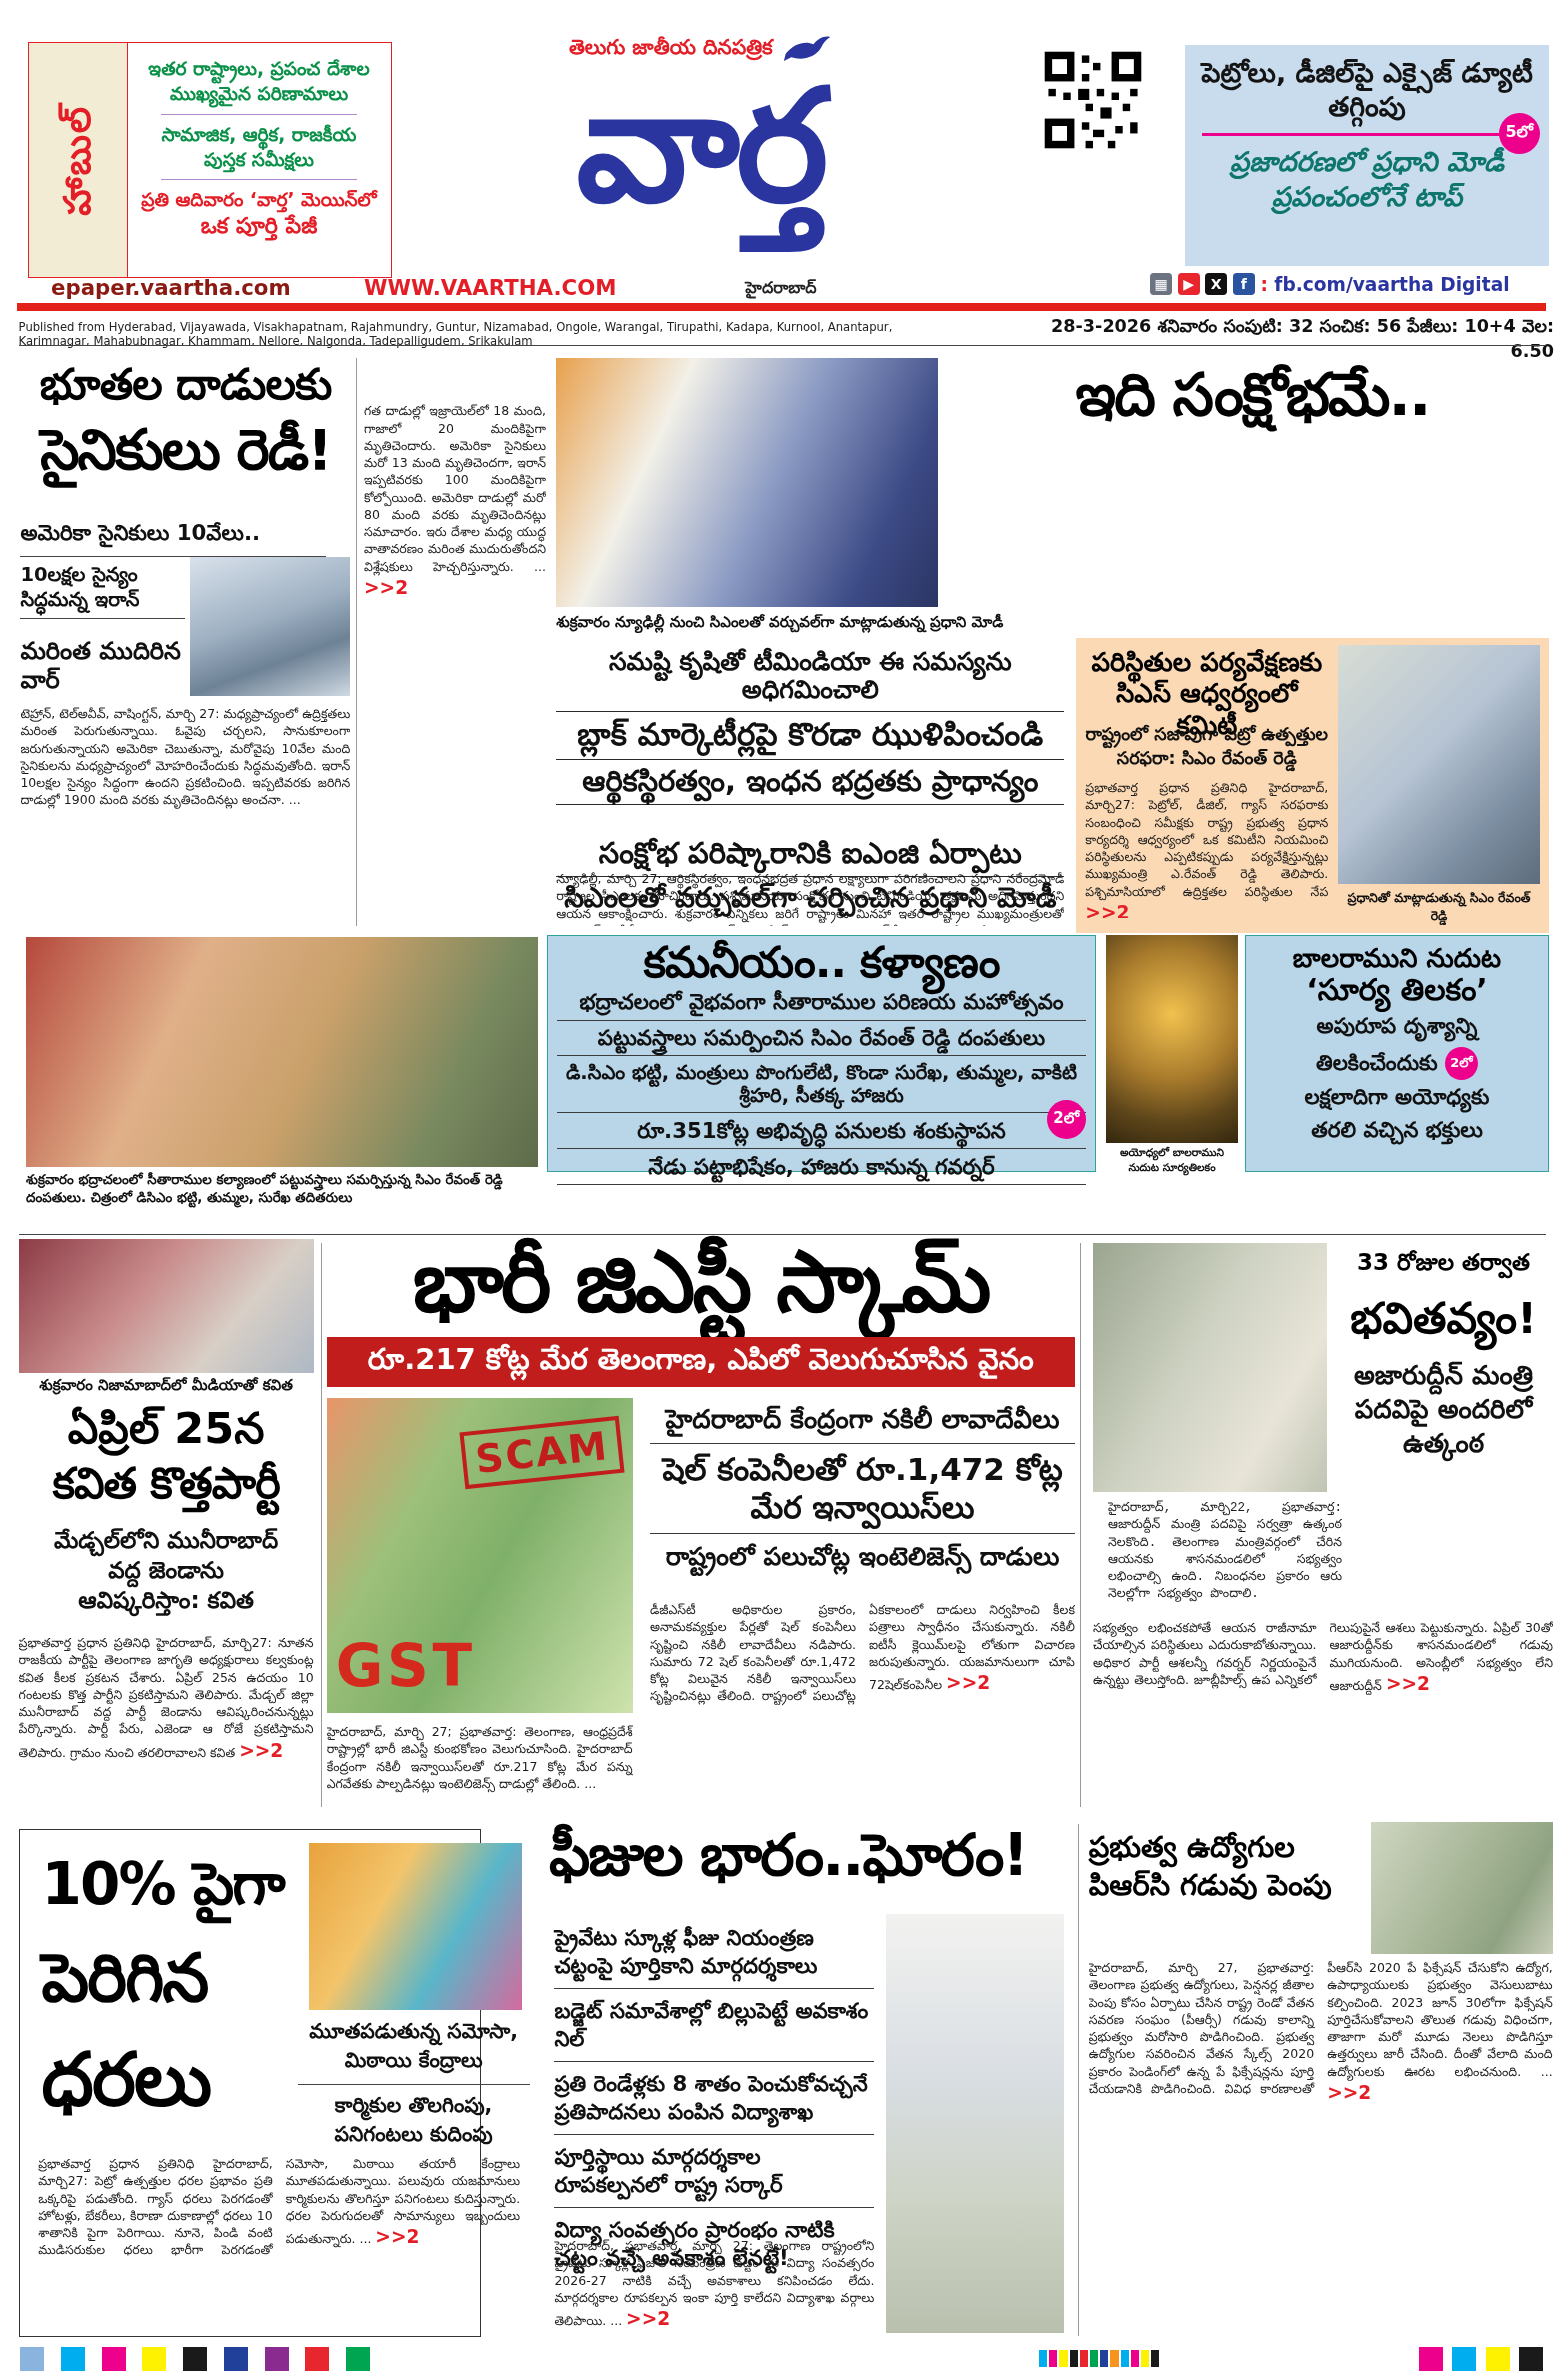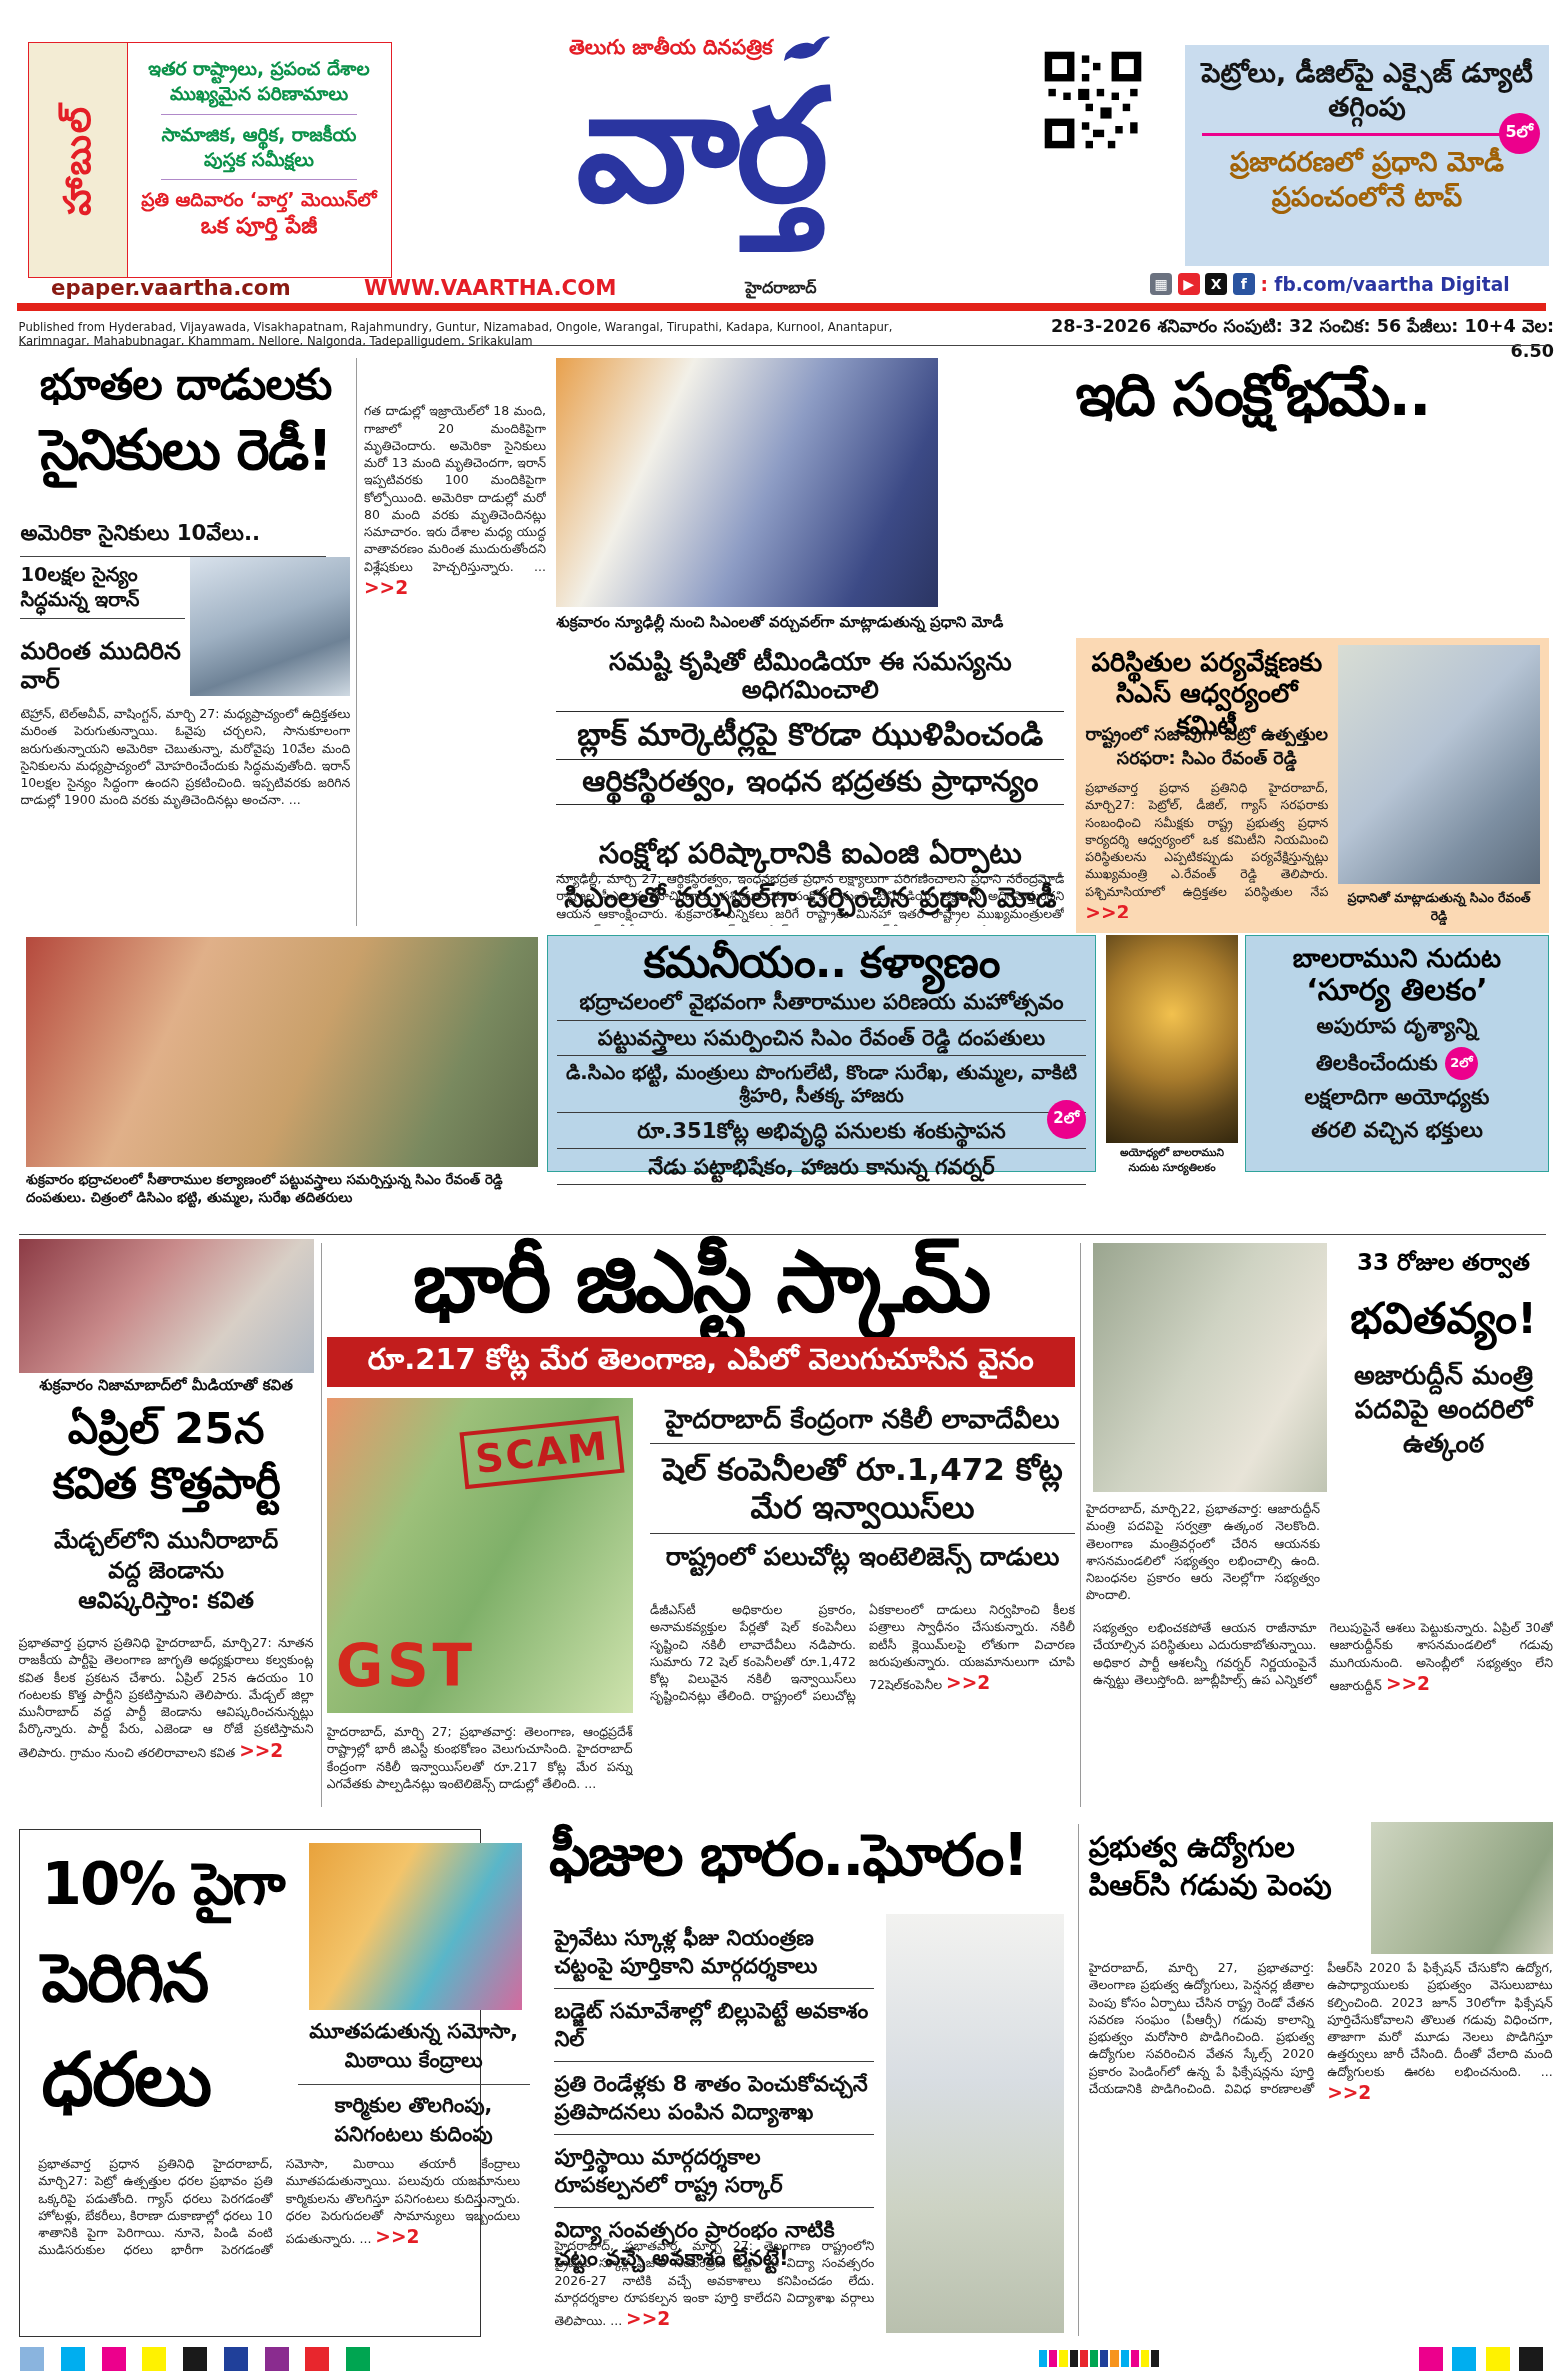--- a/index.html
+++ b/index.html
@@ -92,21 +92,21 @@
           <rect x="18" y="25" width="2" height="2"></rect>
       </g>
     </svg>
 
     <div class="abs" style="left:1185px;top:45px;width:364px;height:221px;background:#c9dcee;padding:11px 9.3px;box-sizing:border-box;">
       <div class="tc b" style="font-size:27px;line-height:1.25;color:#141414;">పెట్రోలు, డీజిల్‌పై ఎక్సైజ్ డ్యూటీ తగ్గింపు</div>
       <div style="position:relative;margin:9.3px 7.4px 7.4px 7.4px;">
         <div style="height:3.7px;background:#ec008c;"></div>
         <span class="badge" style="position:absolute;right:-7.4px;top:-19.5px;width:41px;height:41px;font-size:16px;">5లో</span>
       </div>
-      <div class="tc b" style="font-size:27px;line-height:1.3;color:#a16207;">ప్రజాదరణలో ప్రధాని మోడీ ప్రపంచంలోనే టాప్</div>
+      <div class="tc b" style="font-size:27px;line-height:1.3;color:#0f766e;font-style:italic;">ప్రజాదరణలో ప్రధాని మోడీ ప్రపంచంలోనే టాప్</div>
     </div>
 
     <div class="abs b" style="left:51px;top:275px;font-size:21.3px;color:#8a1a12;">epaper.vaartha.com</div>
     <div class="abs b red" style="left:364px;top:275px;font-size:21.3px;">WWW.VAARTHA.COM</div>
     <div class="abs b" style="left:688px;top:278px;width:186px;text-align:center;font-size:16px;color:#222;">హైదరాబాద్</div>
     <div class="abs" style="left:1150px;top:273px;display:flex;align-items:center;">
       <span class="icon-sq" style="background:#6b7280;">▦</span>
       <span class="icon-sq" style="background:#e8262d;">▶</span>
       <span class="icon-sq" style="background:#111;">X</span>
       <span class="icon-sq" style="background:#2a54a0;">f</span>
@@ -229,21 +229,21 @@
     </div>
     <div class="abs body-txt" style="left:3.7px;top:486px;width:306px;height:83px;overflow:hidden;">హైదరాబాద్, మార్చి 27; ప్రభాతవార్త: తెలంగాణ, ఆంధ్రప్రదేశ్ రాష్ట్రాల్లో భారీ జిఎస్టీ కుంభకోణం వెలుగుచూసింది. హైదరాబాద్ కేంద్రంగా నకిలీ ఇన్వాయిస్‌లతో రూ.217 కోట్ల మేర పన్ను ఎగవేతకు పాల్పడినట్లు ఇంటెలిజెన్స్ దాడుల్లో తేలింది. ...</div>
   </div>
   <div class="abs vline" style="left:1080px;top:1243px;height:564px;"></div>
 
   <div class="abs" style="left:1082px;top:1237px;width:479px;height:575px;">
     <div class="abs photo" style="left:11px;top:5.6px;width:234px;height:249px;background:linear-gradient(120deg,#9aa58f 0%,#cfd3c3 45%,#e8e4d8 75%,#bfc4b2 100%);"></div>
     <div class="abs hl tc" style="left:252px;top:13px;width:219px;font-size:23px;">33 రోజుల తర్వాత</div>
     <div class="abs hl tc" style="left:252px;top:59px;width:219px;font-size:43px;">భవితవ్యం!</div>
     <div class="abs b tc" style="left:252px;top:122px;width:219px;font-size:26px;line-height:1.3;">అజారుద్దీన్ మంత్రి పదవిపై అందరిలో ఉత్కంఠ</div>
-    <div class="abs body-txt" style="left:4px;top:263px;width:234px;height:111px;overflow:hidden;">హైదరాబాద్, మార్చి22, ప్రభాతవార్త: ఆజారుద్దీన్ మంత్రి పదవిపై సర్వత్రా ఉత్కంఠ నెలకొంది. తెలంగాణ మంత్రివర్గంలో చేరిన ఆయనకు శాసనమండలిలో సభ్యత్వం లభించాల్సి ఉంది. నిబంధనల ప్రకారం ఆరు నెలల్లోగా సభ్యత్వం పొందాలి.</div>
+    <div class="abs body-txt" style="left:26px;top:263px;width:234px;height:111px;overflow:hidden;font-family:Liberation Mono, monospace;">హైదరాబాద్, మార్చి22, ప్రభాతవార్త: ఆజారుద్దీన్ మంత్రి పదవిపై సర్వత్రా ఉత్కంఠ నెలకొంది. తెలంగాణ మంత్రివర్గంలో చేరిన ఆయనకు శాసనమండలిలో సభ్యత్వం లభించాల్సి ఉంది. నిబంధనల ప్రకారం ఆరు నెలల్లోగా సభ్యత్వం పొందాలి.</div>
     <div class="abs body-txt twocol" style="left:11px;top:382px;width:460px;height:186px;overflow:hidden;">
       <span>సభ్యత్వం లభించకపోతే ఆయన రాజీనామా చేయాల్సిన పరిస్థితులు ఎదురుకాబోతున్నాయి. అధికార పార్టీ ఆశలన్నీ గవర్నర్ నిర్ణయంపైనే ఉన్నట్టు తెలుస్తోంది. జూబ్లీహిల్స్ ఉప ఎన్నికలో గెలుపుపైనే ఆశలు పెట్టుకున్నారు. ఏప్రిల్ 30తో ఆజారుద్దీన్‌కు శాసనమండలిలో గడువు ముగియనుంది. అసెంబ్లీలో సభ్యత్వం లేని ఆజారుద్దీన్</span> <span class="more">&gt;&gt;2</span>
     </div>
   </div>
 
   <div class="abs" style="left:18.6px;top:1829px;width:462px;height:508px;border:1.4px solid #333;box-sizing:border-box;">
     <div class="abs hl" style="left:22px;top:24px;width:260px;font-size:58px;letter-spacing:-1.9px;">10% పైగా</div>
     <div class="abs hl" style="left:22px;top:113px;width:260px;font-size:67px;letter-spacing:-1.9px;">పెరిగిన</div>
     <div class="abs hl" style="left:22px;top:211px;width:260px;font-size:74px;letter-spacing:-1.9px;">ధరలు</div>
     <div class="abs photo" style="left:289px;top:13px;width:213px;height:167px;background:linear-gradient(120deg,#e8a23c 0%,#f3c46a 35%,#59b6c9 65%,#d46a9e 100%);"></div>

